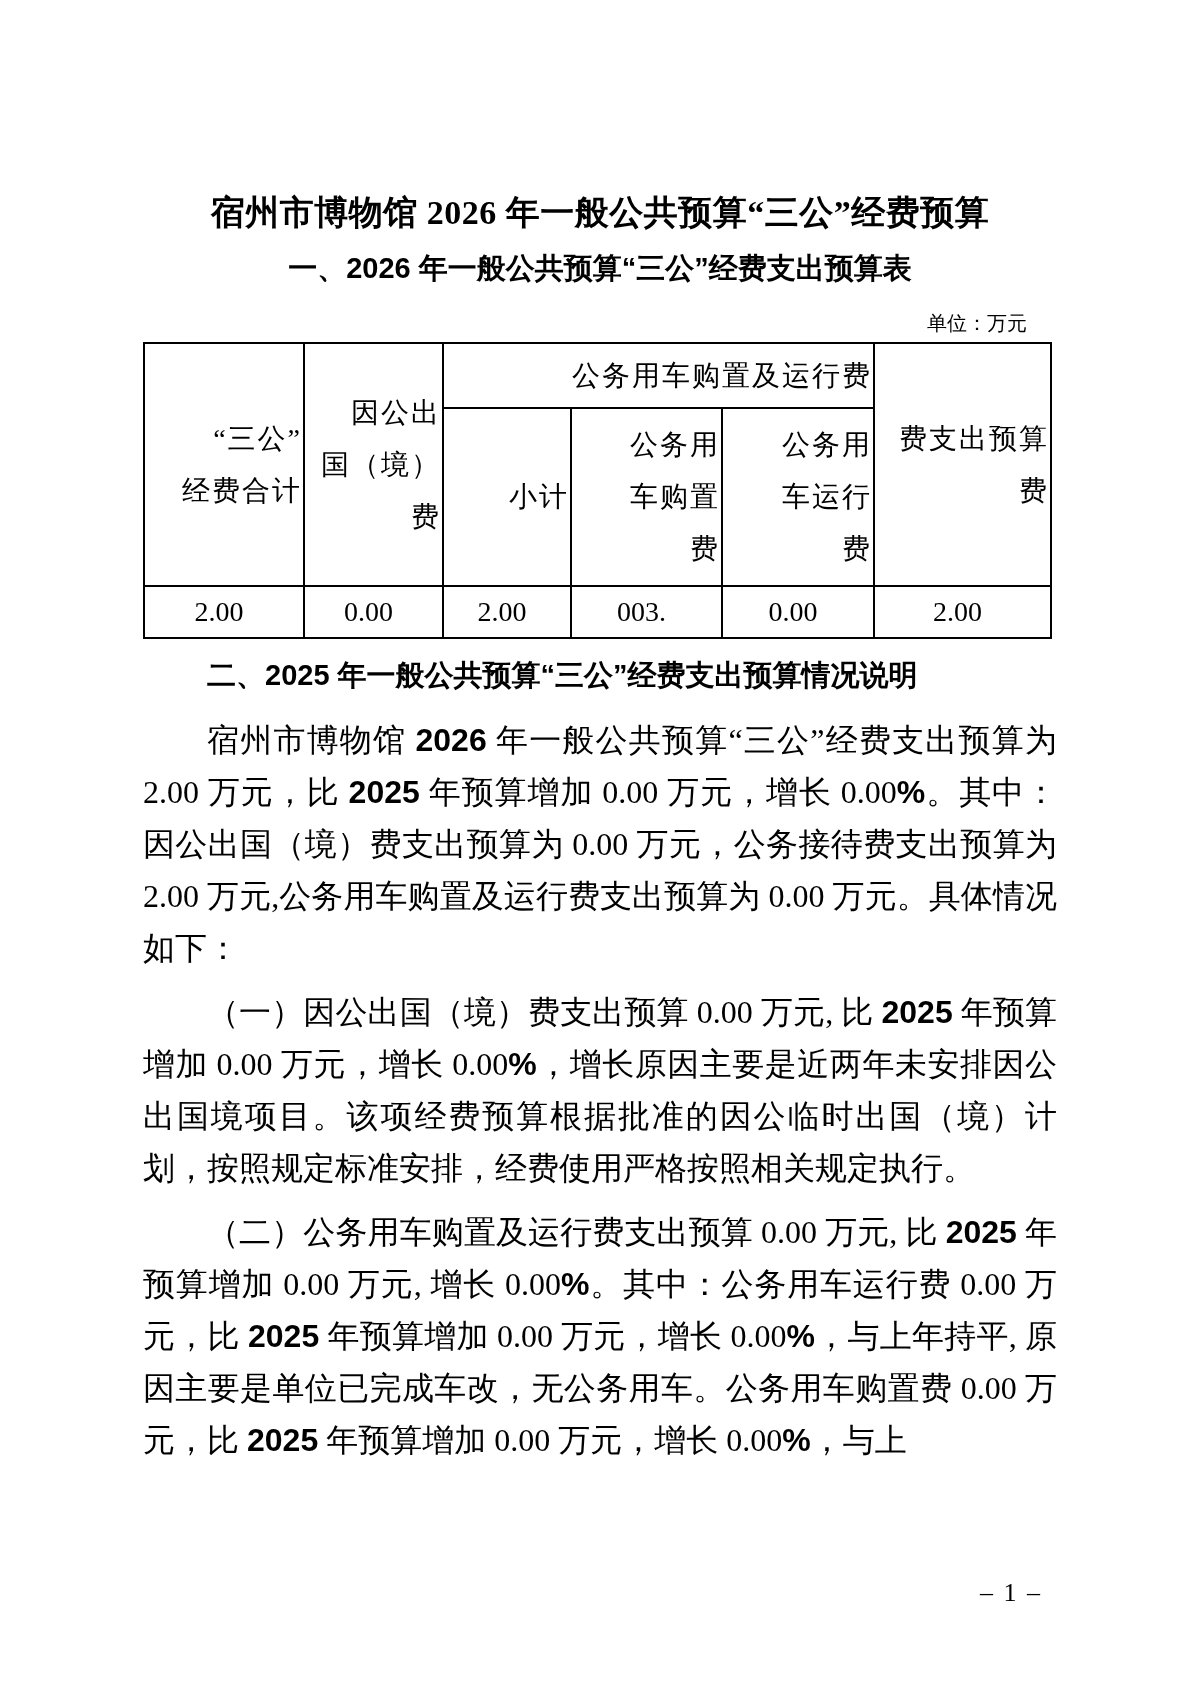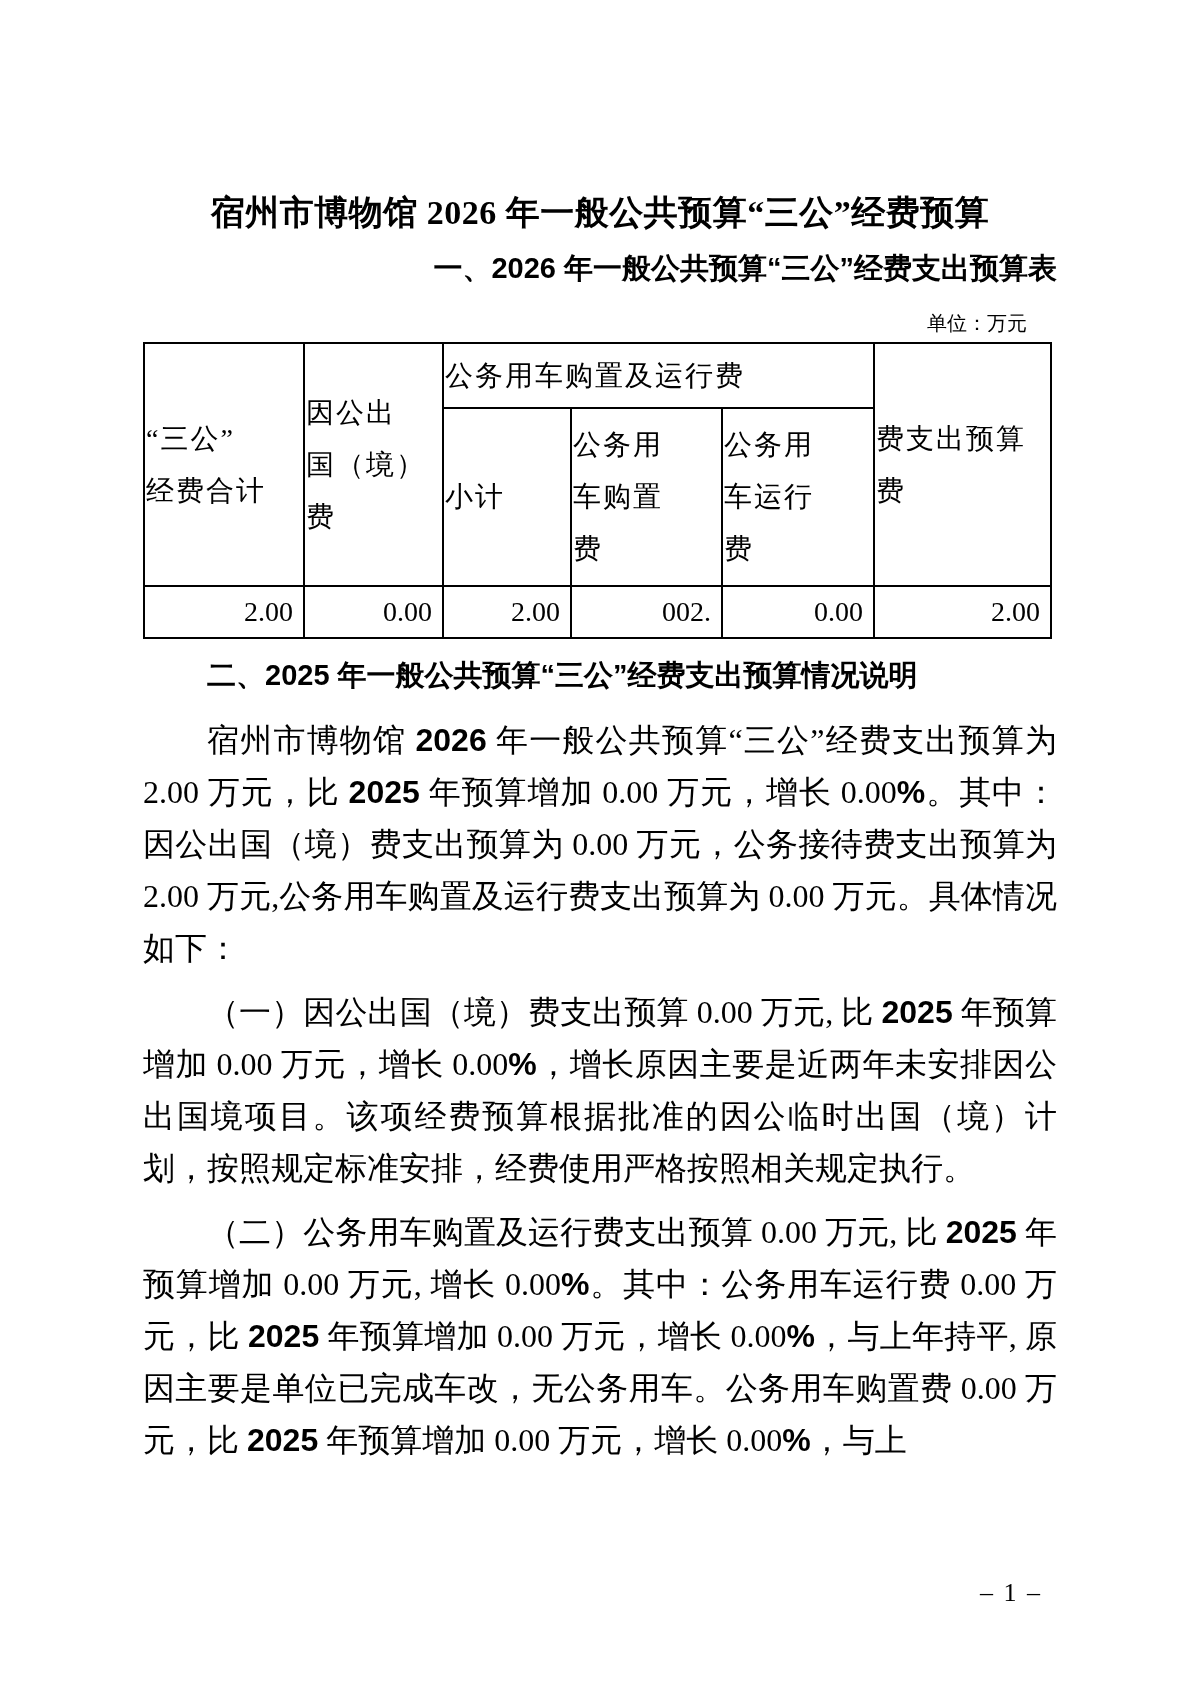--- a/index.html
+++ b/index.html
@@ -27,52 +27,52 @@
     text-align: center;
     letter-spacing: 0.5px;
   }
   .sec-heading {
     margin: 12px 0 0 0;
     font-family: "Liberation Sans", "DejaVu Sans", sans-serif;
     font-weight: 700;
     font-size: 29px;
     line-height: 40px;
   }
-  .sec-heading.centered { text-align: right; }
+  .sec-heading.centered { text-align: center; }
   .sec-heading.indented { margin-top: 16px; text-indent: 64px; text-align: left; }
   .unit-row {
     margin: 22px 0 6px 0;
     text-align: right;
     padding-right: 30px;
     font-size: 20px;
     line-height: 26px;
   }
   table.budget-table {
     border-collapse: collapse;
     width: 907px;
     table-layout: fixed;
   }
   table.budget-table td {
     border: 2px solid #000000;
     font-family: "Liberation Serif", "DejaVu Serif", serif;
   }
   td.hdr {
-    text-align: left;
+    text-align: right;
     vertical-align: middle;
     white-space: pre-line;
     font-size: 28px;
     line-height: 52px;
     letter-spacing: 2px;
     font-weight: 400;
   }
   tr.hdr-row-1 { height: 65px; }
   tr.hdr-row-2 { height: 178px; }
   tr.data-row  { height: 52px; }
   td.val {
-    text-align: right;
+    text-align: center;
     padding: 0 10px 0 0;
     font-size: 28px;
     line-height: 50px;
     vertical-align: middle;
   }
   .body-para {
     margin: 12px 0 0 0;
     font-size: 32px;
     line-height: 52px;
     text-align: justify;
@@ -132,21 +132,21 @@
 车购置
 费</td>
         <td class="hdr">公务用
 车运行
 费</td>
       </tr>
       <tr class="data-row">
         <td class="val">2.00</td>
         <td class="val">0.00</td>
         <td class="val">2.00</td>
-        <td class="val">002.</td>
+        <td class="val">003.</td>
         <td class="val">0.00</td>
         <td class="val">2.00</td>
       </tr>
     </tbody>
   </table>
 
   <h2 class="sec-heading indented">二、2025 年一般公共预算“三公”经费支出预算情况说明</h2>
 
   <p class="body-para first"><span>宿州市博物馆 </span><span class="num-bold">2026</span><span> 年一般公共预算“三公”经费支出预算为 2.00 万元，比 </span><span class="num-bold">2025</span><span> 年预算增加 0.00 万元，增长 0.00</span><span class="num-bold">%</span><span>。其中：因公出国（境）费支出预算为 0.00 万元，公务接待费支出预算为 2.00 万元,公务用车购置及运行费支出预算为 0.00 万元。具体情况如下：</span></p>
 

